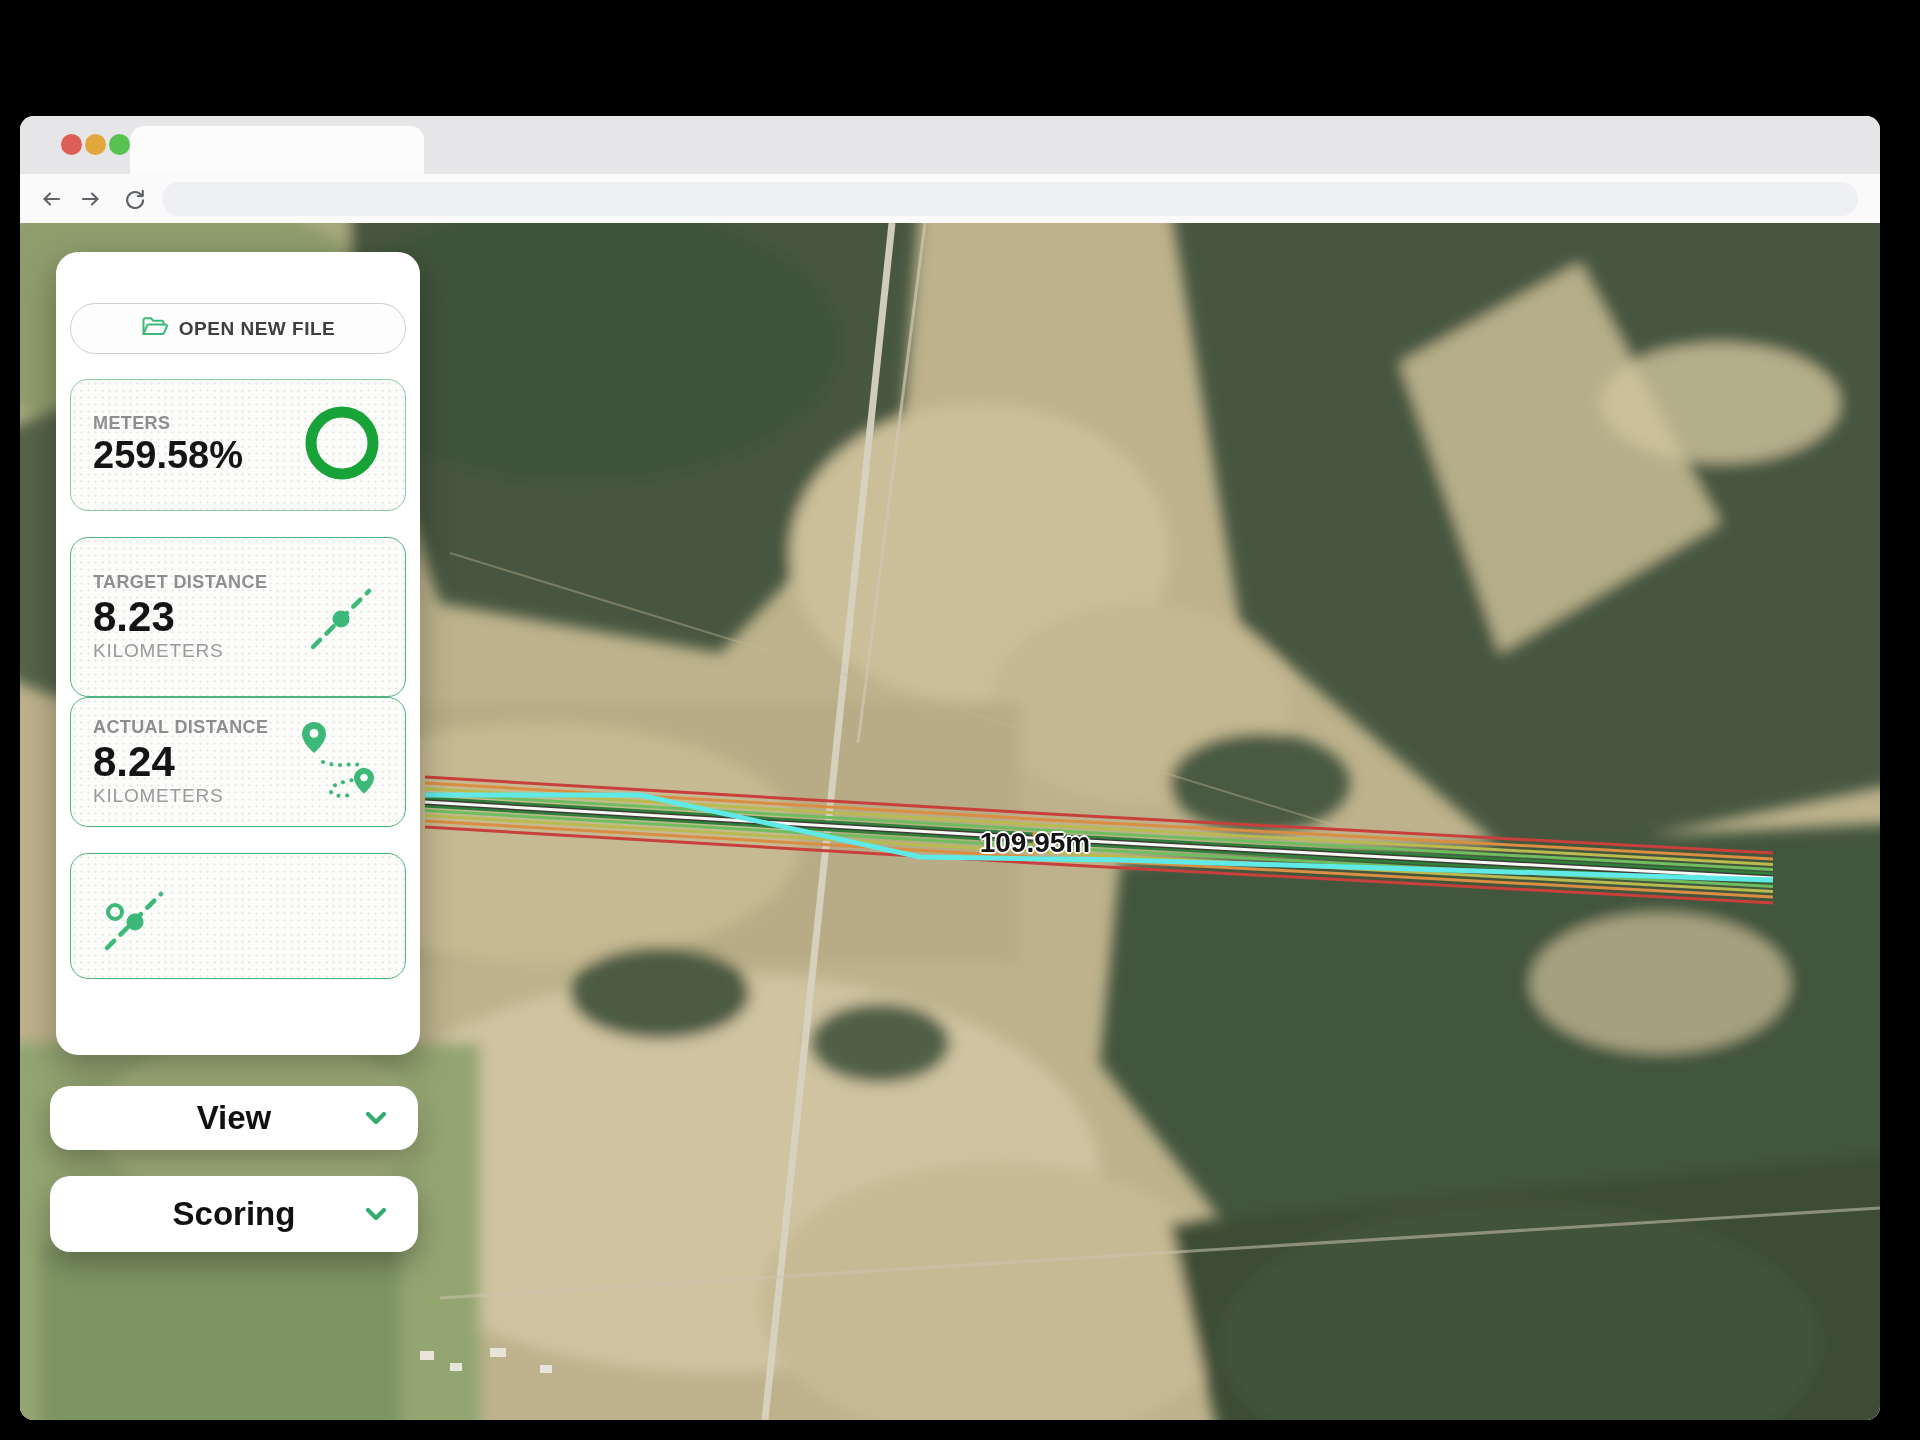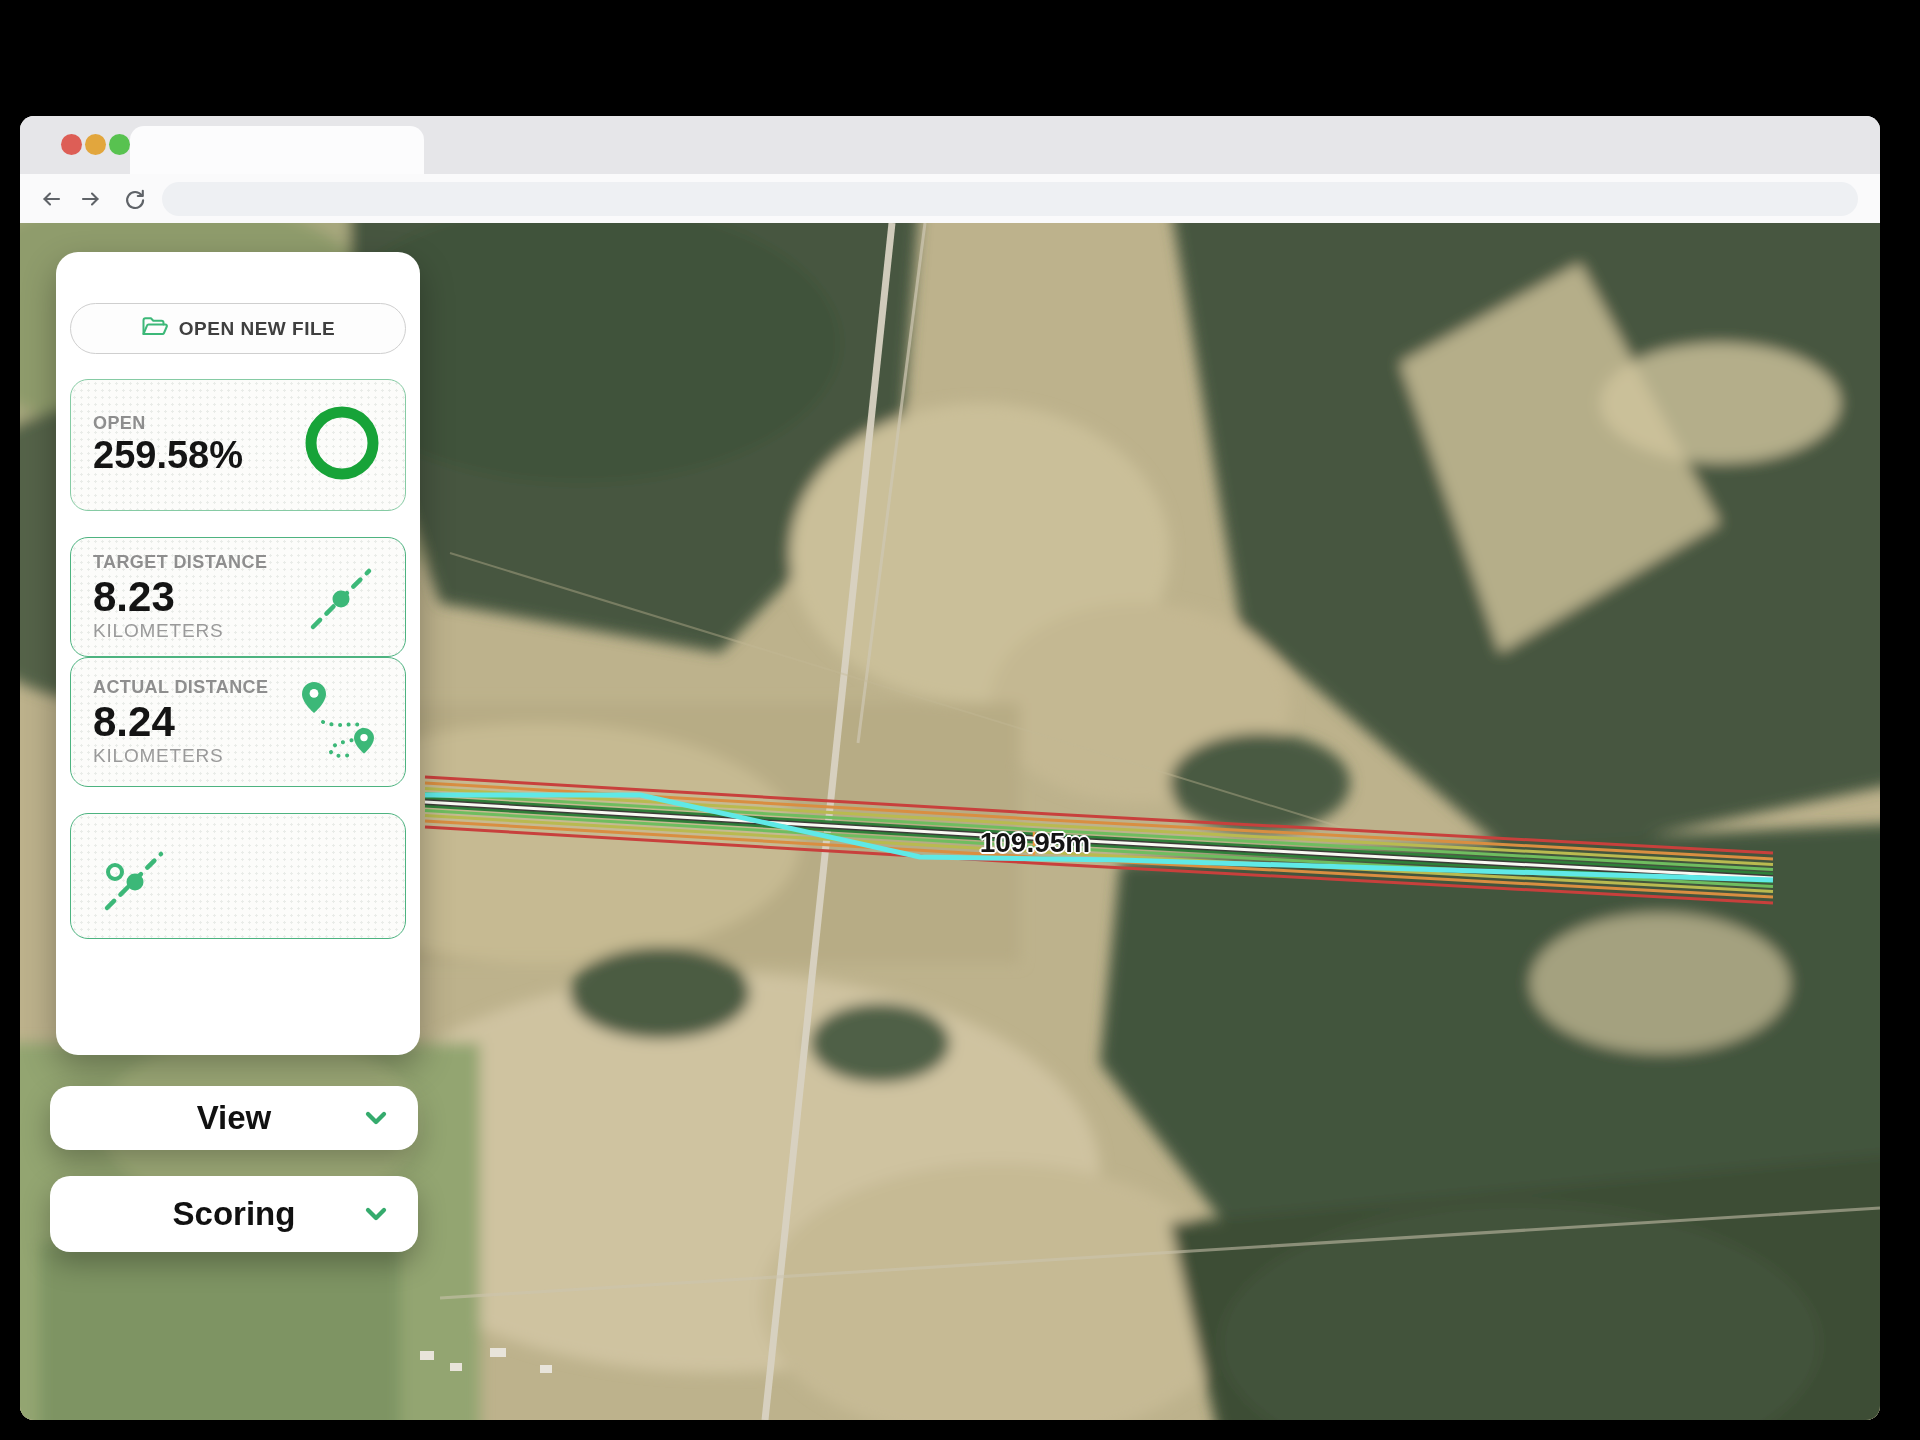--- a/index.html
+++ b/index.html
@@ -58,21 +58,21 @@
     display:flex;align-items:center;justify-content:space-between;
     padding:0 24px 0 22px;
   }
   .card .txt{display:flex;flex-direction:column;}
   .card .label{font-size:18px;font-weight:700;color:#8e8e8e;letter-spacing:.4px;}
   .card .value{font-size:42px;font-weight:800;color:#141414;line-height:1.12;}
   .card .unit{font-size:19px;font-weight:400;color:#9a9a9a;letter-spacing:.8px;}
   .score-card{height:132px;margin-top:25px;border:1.5px solid #86cba4;}
   .score-card .value{font-size:38px;}
   .stat-card{border:1.5px solid #4db380;}
-  .stat-target{height:120px;margin-top:26px;}
+  .stat-target{height:160px;margin-top:26px;}
   .stat-actual{height:130px;}
   .stat-dev{height:126px;margin-top:26px;}
   .chev svg{display:block;}
   
   .drop-btn{
     position:absolute;left:30px;width:368px;background:#fff;border-radius:20px;
     box-shadow:0 12px 28px rgba(0,0,0,.28);display:flex;align-items:center;justify-content:center;
     cursor:pointer;
   }
   .drop-btn .lbl{font-size:33px;font-weight:800;color:#111;}
@@ -189,21 +189,21 @@
           <svg width="27" height="24" viewBox="0 0 27 24" fill="none" stroke="#3cb878" stroke-width="2" stroke-linecap="round" stroke-linejoin="round">
             <path d="M2.5 19 V5.2 C2.5 4.1 3.4 3.2 4.5 3.2 h5.4 l2.4 2.5 h8.2 c1.1 0 2 .9 2 2 V9.5"></path>
             <path d="M2.5 19 L6.1 10.4 C6.3 9.8 6.9 9.4 7.6 9.4 H24.3 c1.1 0 1.9 1.1 1.5 2.1 L23 18 c-.25.6-.8 1-1.5 1 Z"></path>
           </svg>
         </span>
         <span class="lbl">OPEN NEW FILE</span>
       </div>
 
       <div class="card score-card dotted">
         <div class="txt">
-          <span class="label">OPEN</span>
+          <span class="label">METERS</span>
           <span class="value">259.58%</span>
         </div>
         <span>
           <svg width="78" height="78" viewBox="0 0 78 78">
               <circle cx="39" cy="39" r="31" fill="none" stroke="#17a338" stroke-width="11"></circle>
             </svg>
         </span>
       </div>
 
       <div class="card stat-card stat-target dotted">

